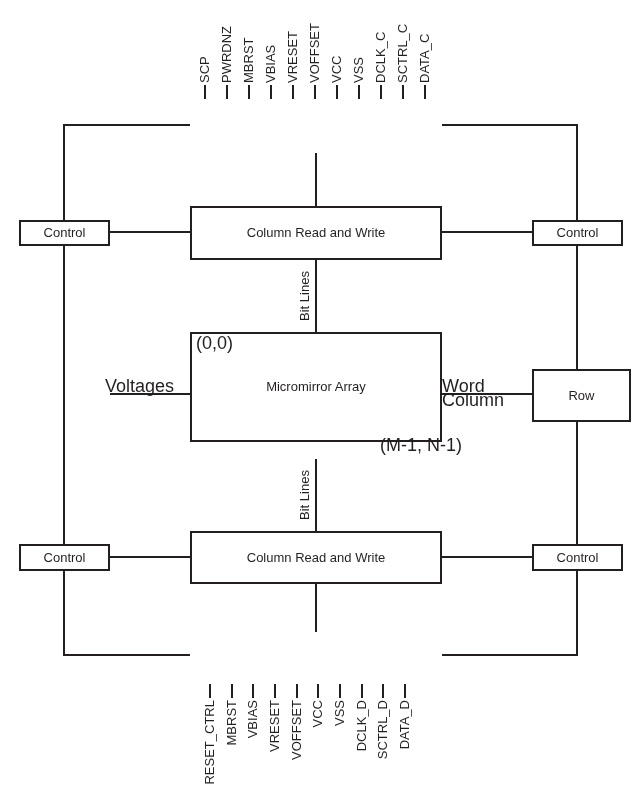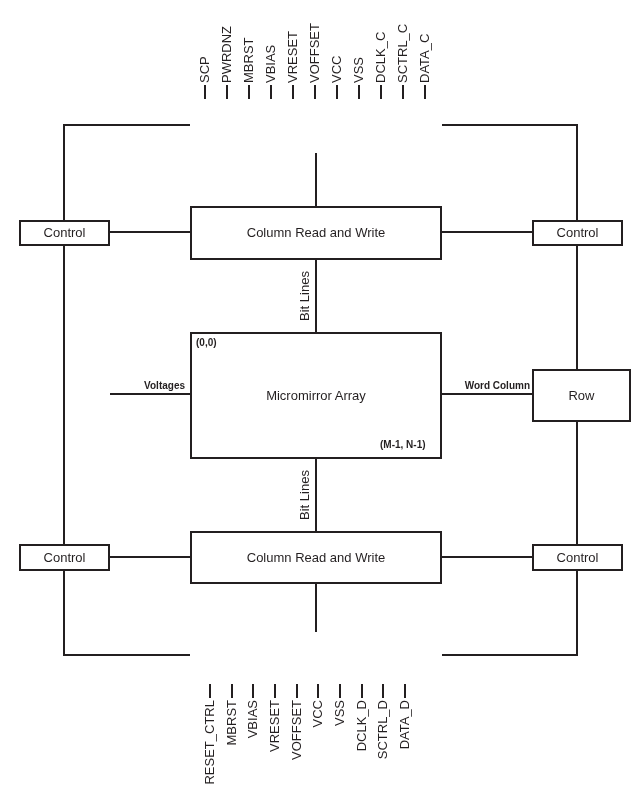--- a/index.html
+++ b/index.html
@@ -28,27 +28,26 @@
     align-items: center;
     justify-content: center;
     text-align: center;
     font-size: 13px;
     line-height: 16px;
     color: var(--line-color);
   }
   .box .lbl { padding: 0 4px; }
   .note {
     position: absolute;
-    font-size: 10px;
+    font-size: 18px;
     line-height: 14px;
     white-space: nowrap;
     color: var(--line-color);
-    font-weight: bold;
   }
-  .note.centered { text-align: right; white-space: normal; }
+  .note.centered { text-align: left; white-space: normal; }
   .vlabel {
     position: absolute;
     font-size: 13px;
     white-space: nowrap;
     color: var(--line-color);
   }
   .vtop {
     width: 80px;
     height: 14px;
     line-height: 14px;
@@ -126,21 +125,21 @@
   </div>
 
   <div class="box" style="left:19px; top:220px; width:91px; height:26px;">
     <span class="lbl">Control</span>
   </div>
 
   <div class="box" style="left:532px; top:220px; width:91px; height:26px;">
     <span class="lbl">Control</span>
   </div>
 
-  <div class="box" style="left:190px; top:332px; width:252px; height:127px;text-align:center;">
+  <div class="box" style="left:190px; top:332px; width:252px; height:110px;text-align:center;">
     <span class="lbl">Micromirror Array</span>
   </div>
 
 
   <div class="box" style="left:532px; top:369px; width:99px; height:53px;">
     <span class="lbl">Row</span>
   </div>
 
   <div class="box" style="left:190px; top:531px; width:252px; height:53px;">
     <span class="lbl">Column Read and Write</span>

